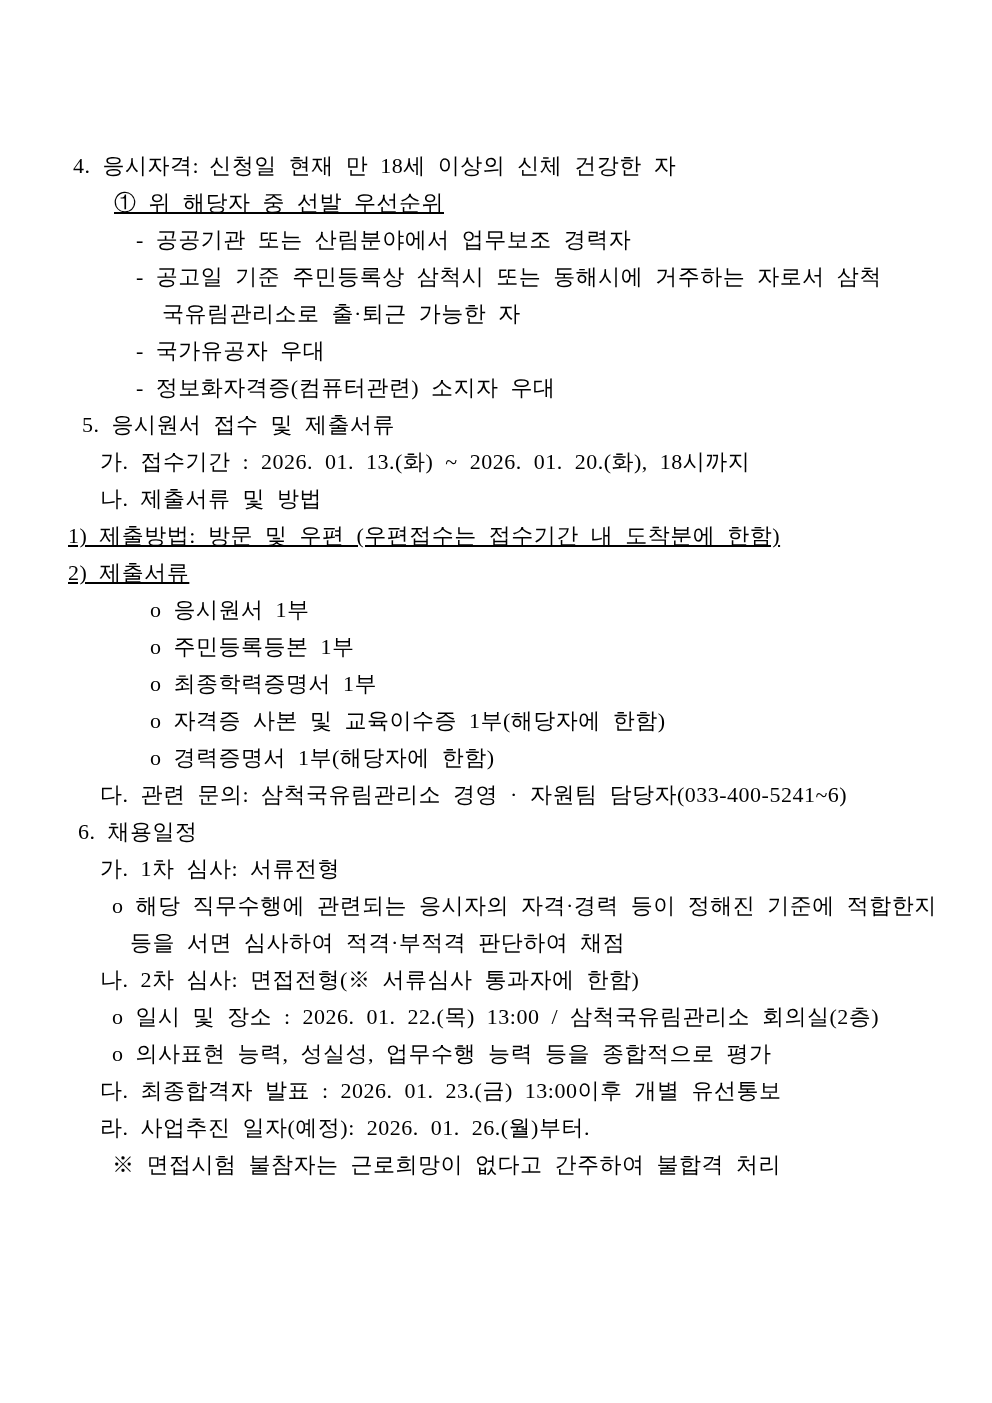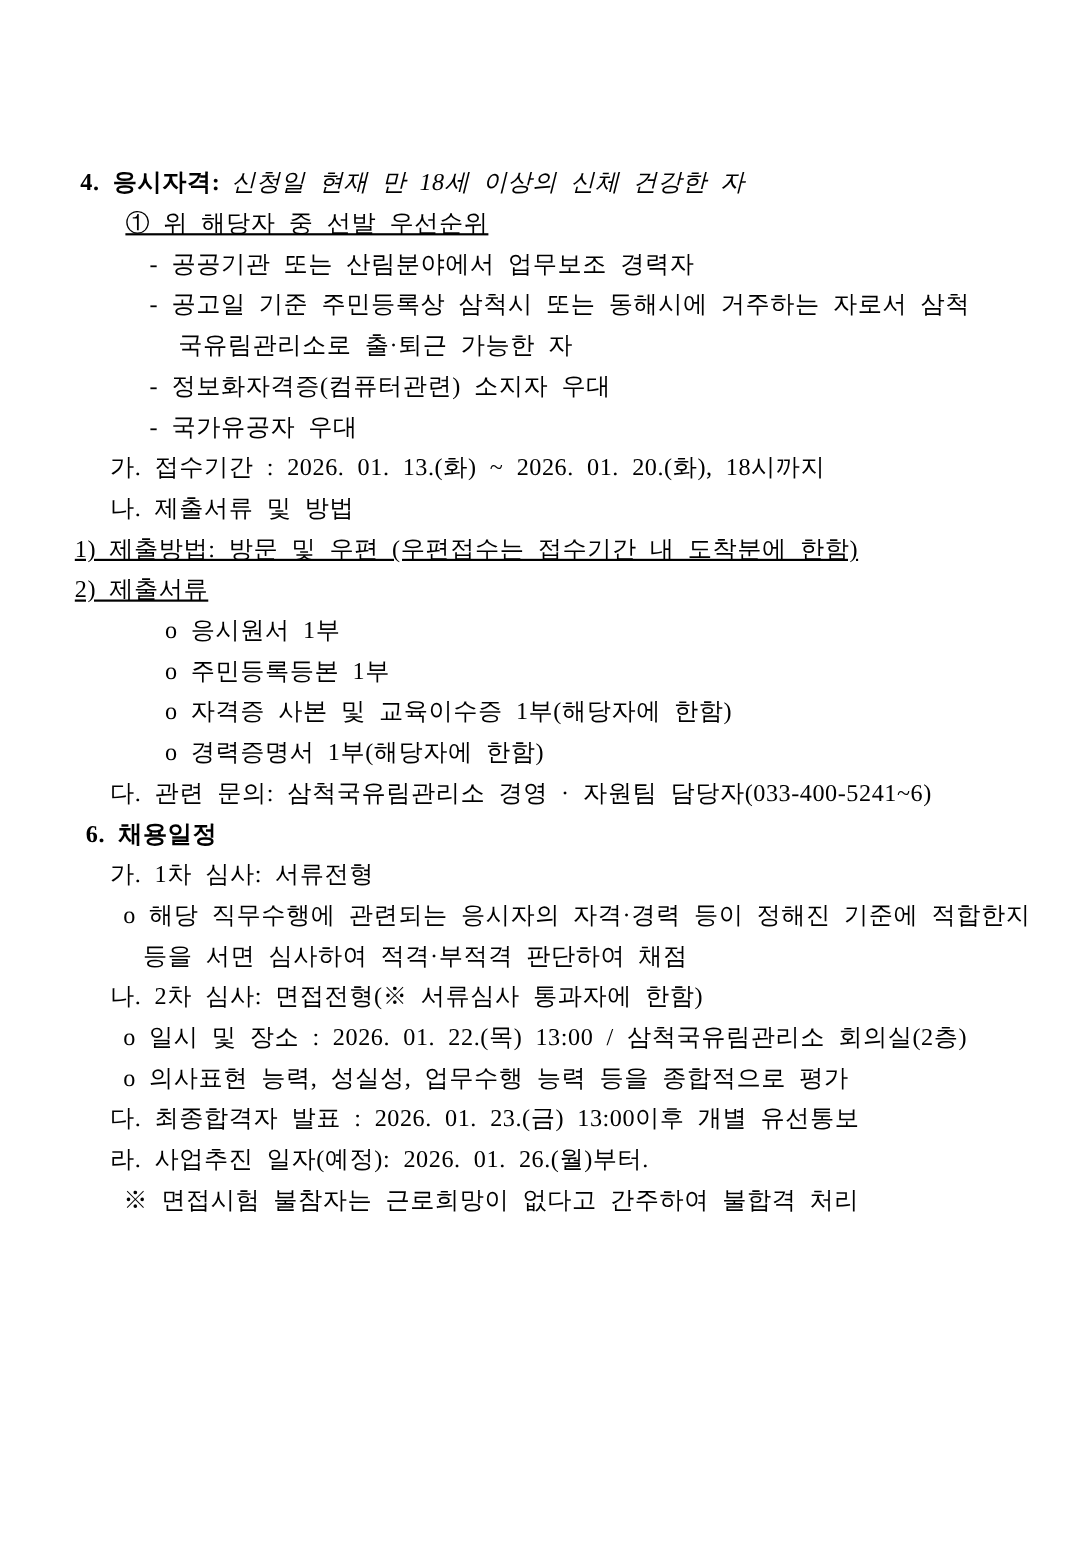--- a/index.html
+++ b/index.html
@@ -20,22 +20,22 @@
   .doc {
     padding-top: 142px;
     width: 992px;
     box-sizing: border-box;
   }
   p.line {
     margin: 11px 0 0 0;
     line-height: 26px;
     white-space: pre-wrap;
   }
-  .b { font-weight: bold; }
-  .rest { margin-left: 10px; font-style: italic; }
+  .b { font-weight: normal; }
+  .rest { margin-left: 10px; }
 
   
   .mt0  { margin-top: 0; }
   .mt14 { margin-top: 14px; }
   .mt19 { margin-top: 19px; }
   .mt29 { margin-top: 29px; }
 
   
   .i-sec4     { padding-left: 73px; }
   .i-sec5     { padding-left: 82px; }
@@ -53,29 +53,31 @@
 </head>
 <body>
 
 <div class="doc">
 
   <p class="line mt0 i-sec4"><span class="b">4. 응시자격:</span><span class="rest">신청일 현재 만 18세 이상의 신체 건강한 자</span></p>
   <p class="line mt19 i-circ">① 위 해당자 중 선발 우선순위</p>
   <p class="line mt14 i-dash">- 공공기관 또는 산림분야에서 업무보조 경력자</p>
   <p class="line i-dash">- 공고일 기준 주민등록상 삼척시 또는 동해시에 거주하는 자로서 삼척</p>
   <p class="line i-dashcont">국유림관리소로 출·퇴근 가능한 자</p>
+  <p class="line i-dash">- 국가유공자 우대</p>
   <p class="line i-dash">- 정보화자격증(컴퓨터관련) 소지자 우대</p>
-  <p class="line i-dash">- 국가유공자 우대</p>
 
+  <p class="line mt29 i-sec5"><span class="b">5. 응시원서 접수 및 제출서류</span></p>
   <p class="line i-ga">가. 접수기간 : 2026. 01. 13.(화) ~ 2026. 01. 20.(화), 18시까지</p>
   <p class="line i-ga">나. 제출서류 및 방법</p>
   <p class="line i-num">1) 제출방법: 방문 및 우편 (우편접수는 접수기간 내 도착분에 한함)</p>
   <p class="line i-num">2) 제출서류</p>
   <p class="line i-o5">o 응시원서 1부</p>
   <p class="line i-o5">o 주민등록등본 1부</p>
+  <p class="line i-o5">o 최종학력증명서 1부</p>
   <p class="line i-o5">o 자격증 사본 및 교육이수증 1부(해당자에 한함)</p>
   <p class="line i-o5">o 경력증명서 1부(해당자에 한함)</p>
   <p class="line i-ga">다. 관련 문의: 삼척국유림관리소 경영 · 자원팀 담당자(033-400-5241~6)</p>
 
   <p class="line mt29 i-sec6"><span class="b">6. 채용일정</span></p>
   <p class="line i-ga">가. 1차 심사: 서류전형</p>
   <p class="line i-o6">o 해당 직무수행에 관련되는 응시자의 자격·경력 등이 정해진 기준에 적합한지</p>
   <p class="line i-cont6">등을 서면 심사하여 적격·부적격 판단하여 채점</p>
   <p class="line i-ga">나. 2차 심사: 면접전형(※ 서류심사 통과자에 한함)</p>
   <p class="line i-o6">o 일시 및 장소 : 2026. 01. 22.(목) 13:00 / 삼척국유림관리소 회의실(2층)</p>

